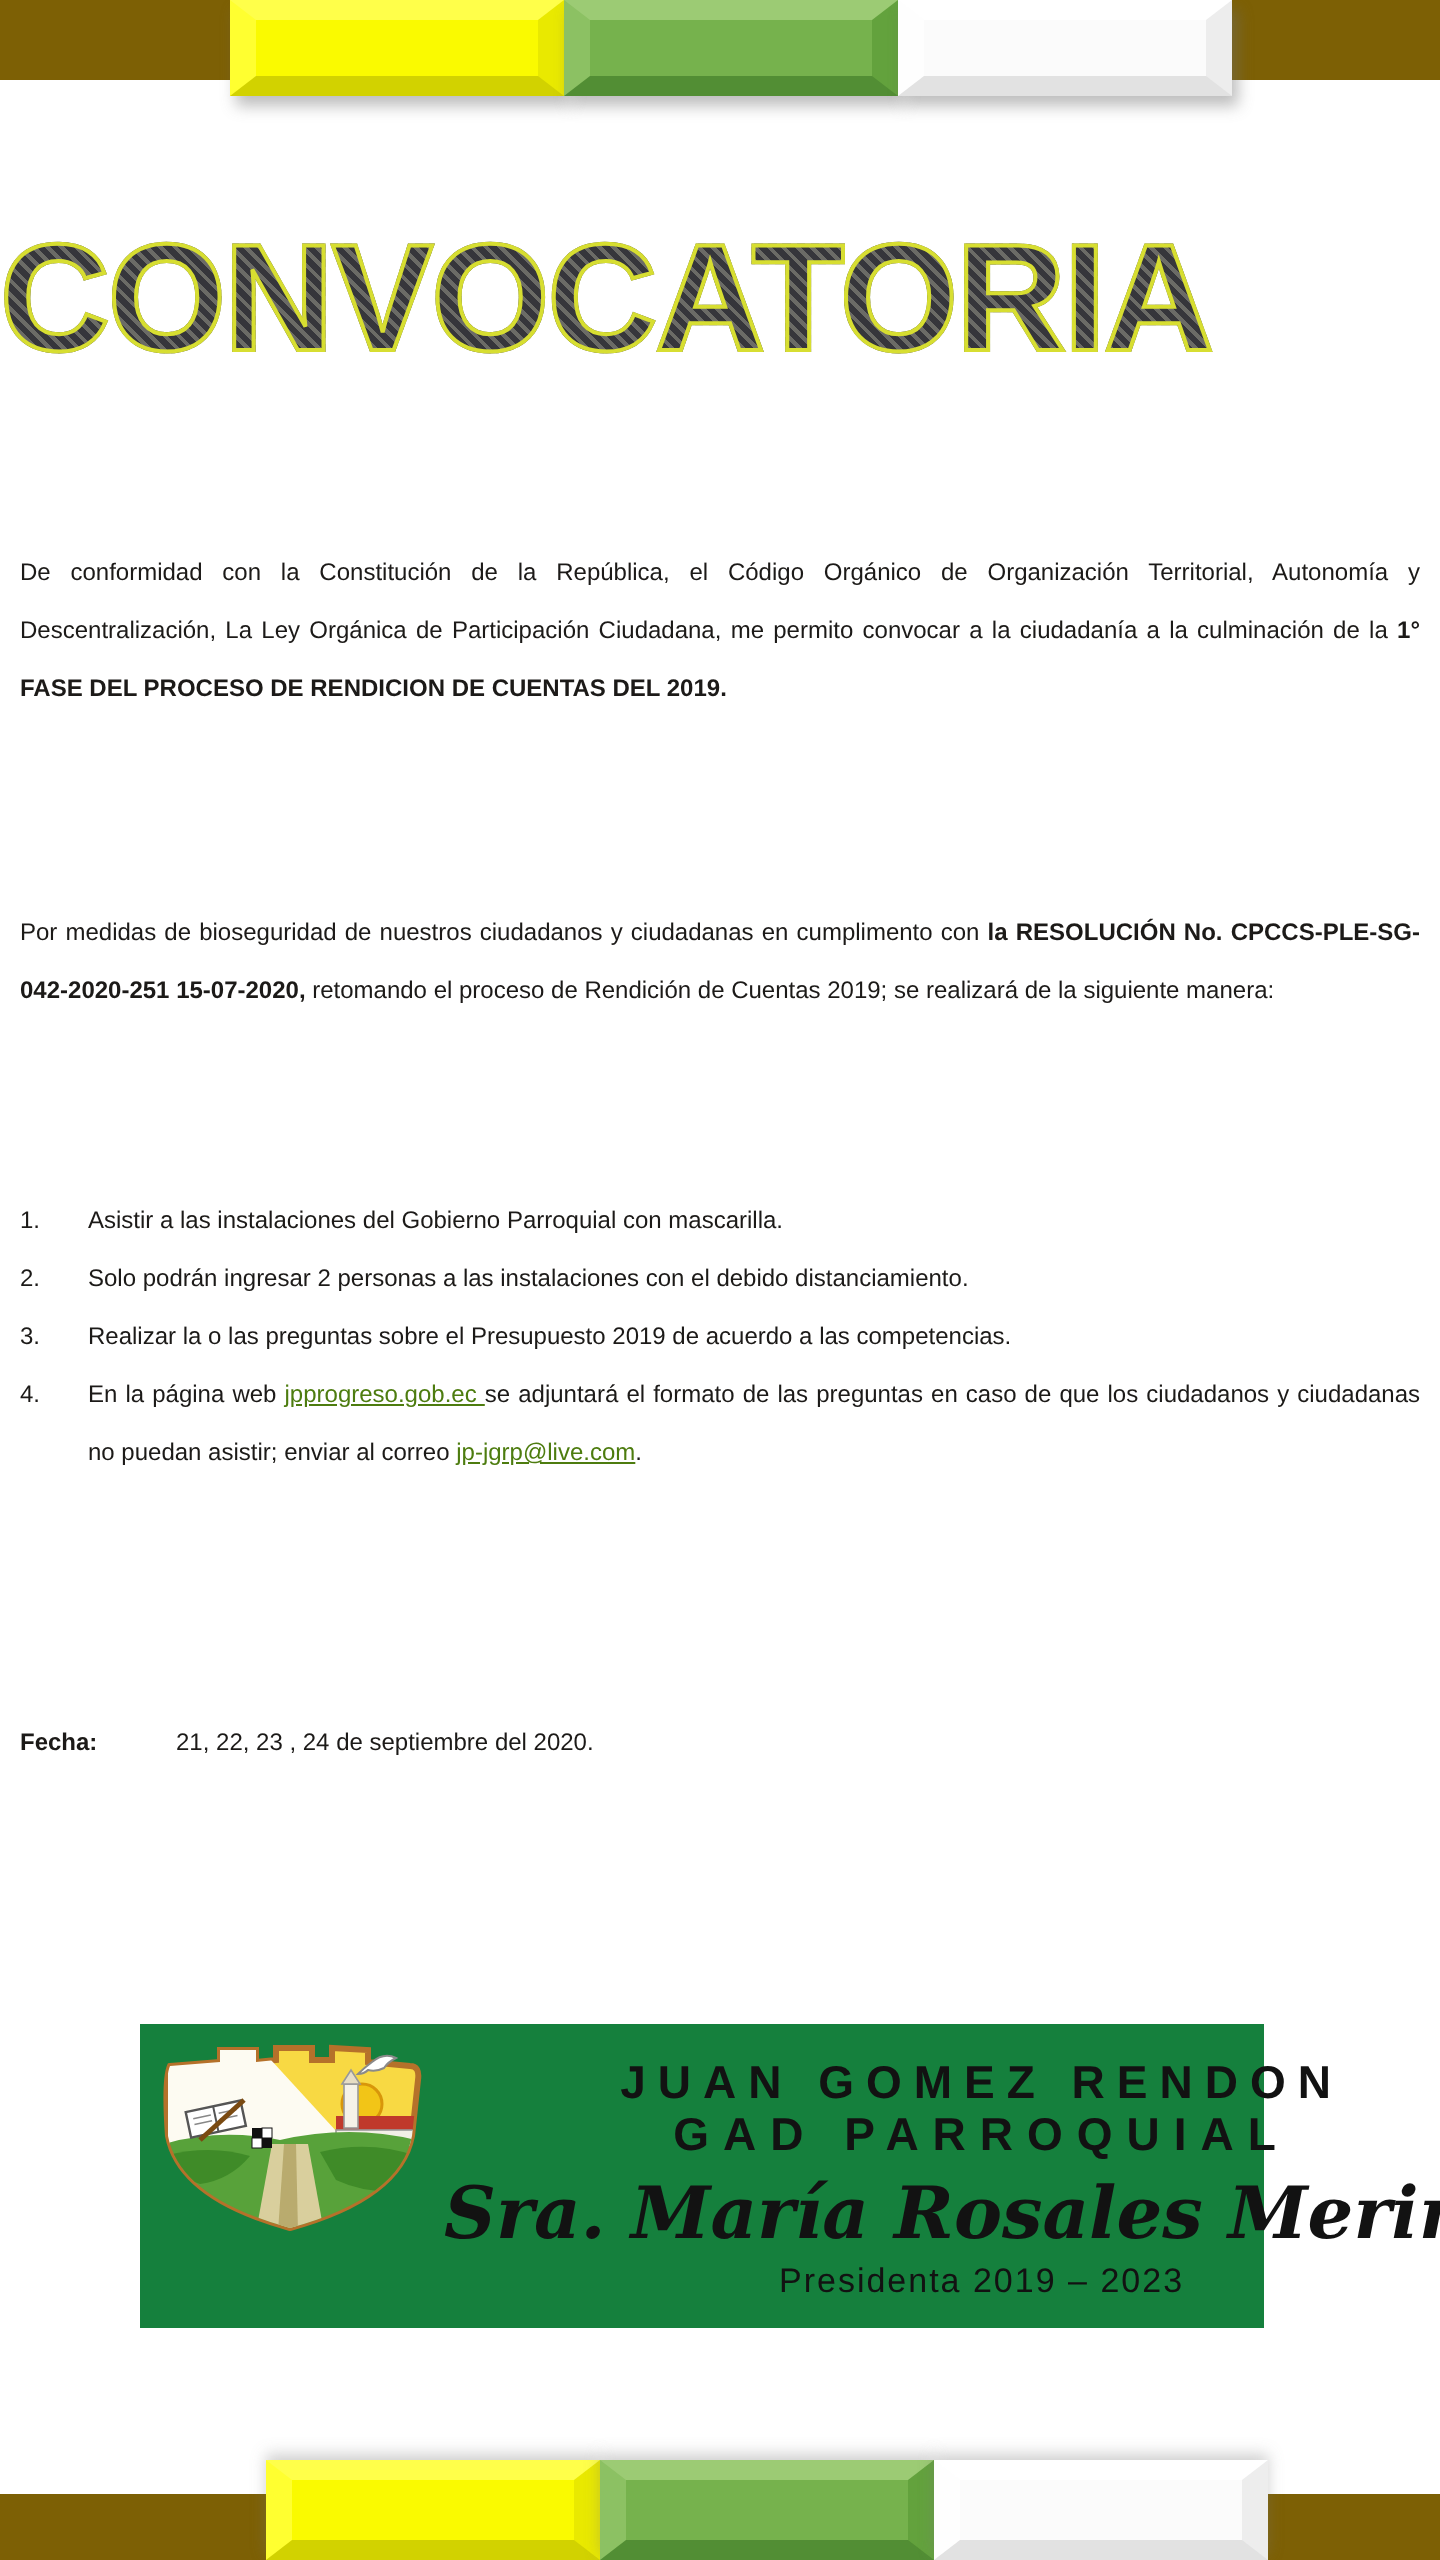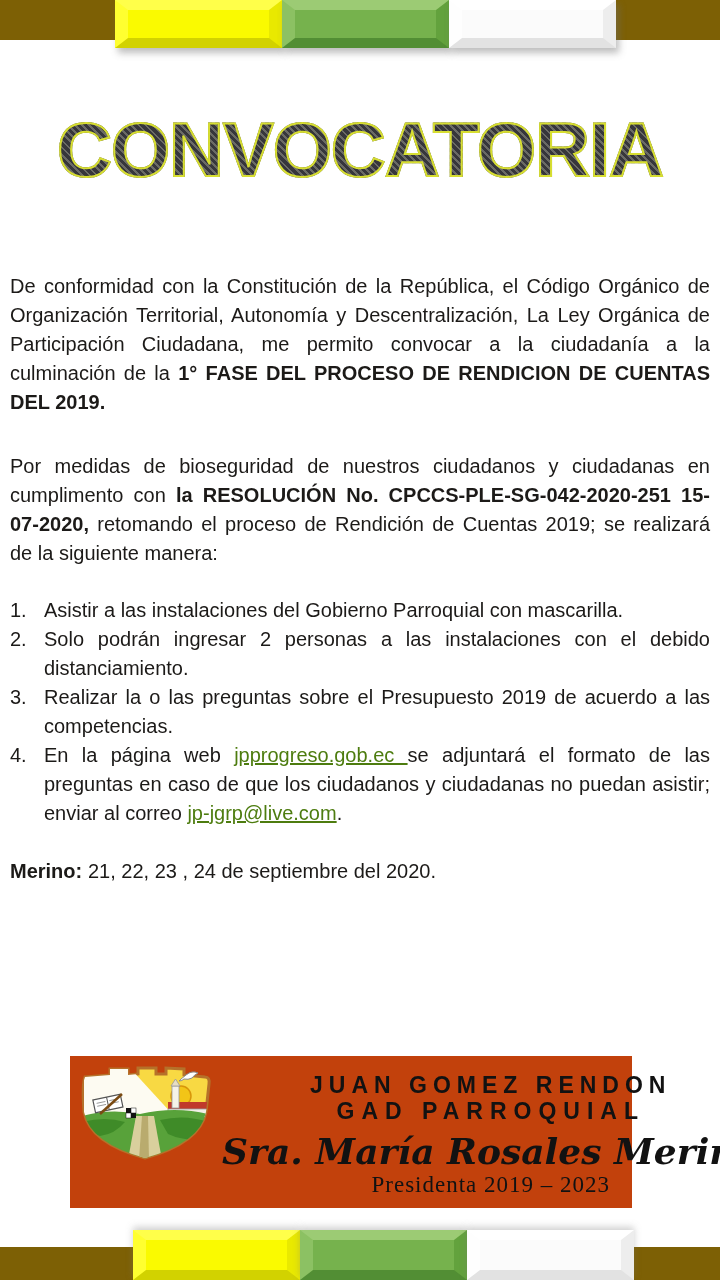--- a/index.html
+++ b/index.html
@@ -36,69 +36,68 @@
   }
   .block-white {
     background:#fbfbfb;
     border-top:10px solid #ffffff; border-left:13px solid #fefefe;
     border-right:13px solid #ededed; border-bottom:10px solid #e2e2e2;
   }
 
   
   .title {
     position:absolute; top:106px; left:0; width:720px;
-    text-align:center;
     font-size:76px; font-weight:700; letter-spacing:-1px;
     background-image:repeating-linear-gradient(45deg,#6b6b66 0 2px,#36363b 2px 5px);
     -webkit-background-clip:text; background-clip:text;
     color:transparent;
     -webkit-text-stroke:2px #d7de31;
   }
 
   
   .para, .list, .details {
     position:absolute; left:10px; width:700px;
-    font-size:20px; line-height:29px; text-align:justify;
+    font-size:12px; line-height:29px; text-align:justify;
   }
   .p1 { top:272px; }
   .p2 { top:452px; }
   .b  { font-weight:700; }
 
   .list { top:596px; }
   .list-item { display:flex; }
   .list-num { width:34px; flex:0 0 34px; }
   .list-text { flex:1; text-align:justify; }
 
   a.doc-link, .doc-link {
     color:#4d7c0f; text-decoration:underline; cursor:pointer;
   }
 
   .details { top:856px; line-height:30px; }
   .detail-row { display:flex; }
   .detail-label { font-weight:700; width:78px; flex:0 0 78px; }
 
   
   .logo {
-    position:absolute; top:1056px; left:70px; width:562px; height:152px;
-    display:flex; background:#c2410c;
+    position:absolute; top:1012px; left:70px; width:562px; height:152px;
+    display:flex; background:#15803d;
   }
   .crest { flex:0 0 152px; padding-top:8px; }
   .logo-text {
     flex:1; display:flex; flex-direction:column; align-items:center;
     padding-top:16px; color:#121212;
   }
   .org1 { font-size:23px; font-weight:700; letter-spacing:6px; white-space:nowrap; }
   .org2 { font-size:40px; font-weight:700; letter-spacing:12px; line-height:40px; white-space:nowrap; }
   .org3 { font-size:23px; font-weight:700; letter-spacing:7px; line-height:24px; white-space:nowrap;text-align:right; }
   .sig  {
     font-family:"DejaVu Serif", serif; font-style:italic; font-weight:700;
     font-size:36px; line-height:44px; margin-top:6px; white-space:nowrap;
   }
   .role {
-    font-family:Liberation Serif, serif; font-size:23px; letter-spacing:1px;
+    font-family:Liberation Sans, sans-serif; font-size:17px; letter-spacing:1px;
     line-height:24px; white-space:nowrap;
   }
 </style>
 </head>
 <body>
 
 <div class="bar bar-top"></div>
 <div class="blocks blocks-top">
   <div class="block block-yellow"></div>
   <div class="block block-green"></div>
@@ -125,21 +124,21 @@
     <span class="list-text">Realizar la o las preguntas sobre el Presupuesto 2019 de acuerdo a las competencias.</span>
   </div>
   <div class="list-item">
     <span class="list-num">4.</span>
     <span class="list-text"><span>En la página web </span><a class="doc-link">jpprogreso.gob.ec </a><span>se adjuntará el formato de las preguntas en caso de que los ciudadanos y ciudadanas no puedan asistir; enviar al correo </span><a class="doc-link">jp-jgrp@live.com</a><span>.</span></span>
   </div>
 </div>
 
 <div class="details">
   <div class="detail-row">
-    <span class="detail-label">Merino:</span>
+    <span class="detail-label">Fecha:</span>
     <span class="detail-value">21, 22, 23 , 24 de septiembre del 2020.</span>
   </div>
 </div>
 
 <div class="logo">
   <div class="crest">
     <svg width="150" height="100" viewBox="0 0 150 100">
       <defs>
         <clipPath id="shieldClip">
           <path d="M15,13 L40,11 L40,5 L58,5 L58,11 L68,10 L68,4 L86,4 L86,10 L96,10 L96,4 L114,5 L114,11 L135,13

